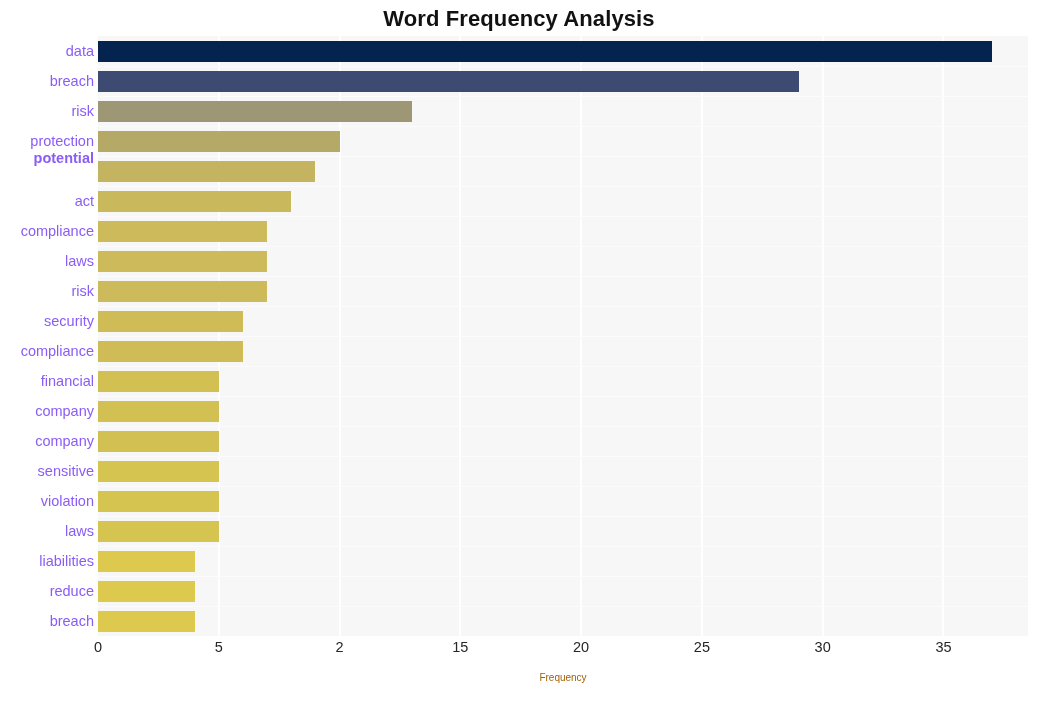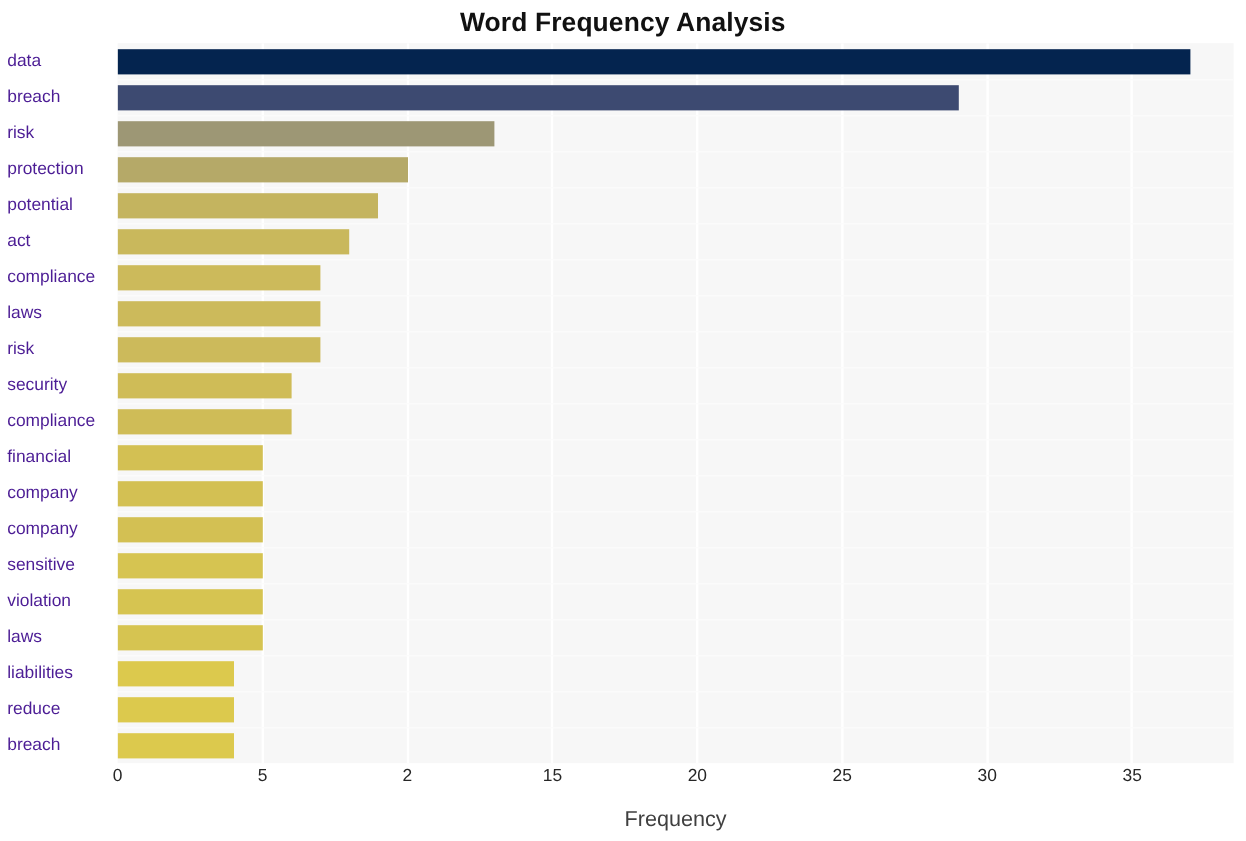--- a/index.html
+++ b/index.html
@@ -57,25 +57,25 @@
   }
   .bar {
     position: absolute;
     left: 0;
     height: 21px;
   }
   .ylabel {
     position: absolute;
     right: 0;
     width: 92px;
-    text-align: left;
-    padding-right: 16px;
+    text-align: right;
+    padding-right: 4px;
     box-sizing: border-box;
     font-size: 14.5px;
-    color: #4c1d95;
+    color: #8b5cf6;
     line-height: 21px;
     white-space: nowrap;
   }
   #ylabels {
     position: absolute;
     left: 0;
     top: 36px;
     width: 98px;
     height: 600px;
   }
@@ -93,22 +93,22 @@
     font-size: 14.5px;
     color: #262626;
     white-space: nowrap;
   }
   #xaxis-label {
     position: absolute;
     left: 98px;
     top: 672px;
     width: 930px;
     text-align: center;
-    font-size: 18px;
-    color: #404040;
+    font-size: 10px;
+    color: #a16207;
   }
 </style>
 </head>
 <body>
 
 <div id="figure">
 
   <div id="chart-title">Word Frequency Analysis</div>
 
   <div id="plot-area">
@@ -158,21 +158,21 @@
       <div class="bar" title="liabilities: 4" style="top: 515px; width: 97px; background: rgb(220, 201, 77);"></div>
       <div class="bar" title="reduce: 4" style="top: 545px; width: 97px; background: rgb(220, 201, 77);"></div>
       <div class="bar" title="involve: 4" style="top: 575px; width: 97px; background: rgb(220, 201, 77);"></div>
     </div>
 
   <div id="ylabels">
       <div class="ylabel" style="top: 5px;">data</div>
       <div class="ylabel" style="top: 35px;">breach</div>
       <div class="ylabel" style="top: 65px;">risk</div>
       <div class="ylabel" style="top: 95px;">protection</div>
-      <div class="ylabel" style="top: 125px;">potential</div>
+      <div class="ylabel" style="top: 112px; font-weight: bold;">potential</div>
       <div class="ylabel" style="top: 155px;">act</div>
       <div class="ylabel" style="top: 185px;">compliance</div>
       <div class="ylabel" style="top: 215px;">laws</div>
       <div class="ylabel" style="top: 245px;">risk</div>
       <div class="ylabel" style="top: 275px;">security</div>
       <div class="ylabel" style="top: 305px;">compliance</div>
       <div class="ylabel" style="top: 335px;">financial</div>
       <div class="ylabel" style="top: 365px;">company</div>
       <div class="ylabel" style="top: 395px;">company</div>
       <div class="ylabel" style="top: 425px;">sensitive</div>

